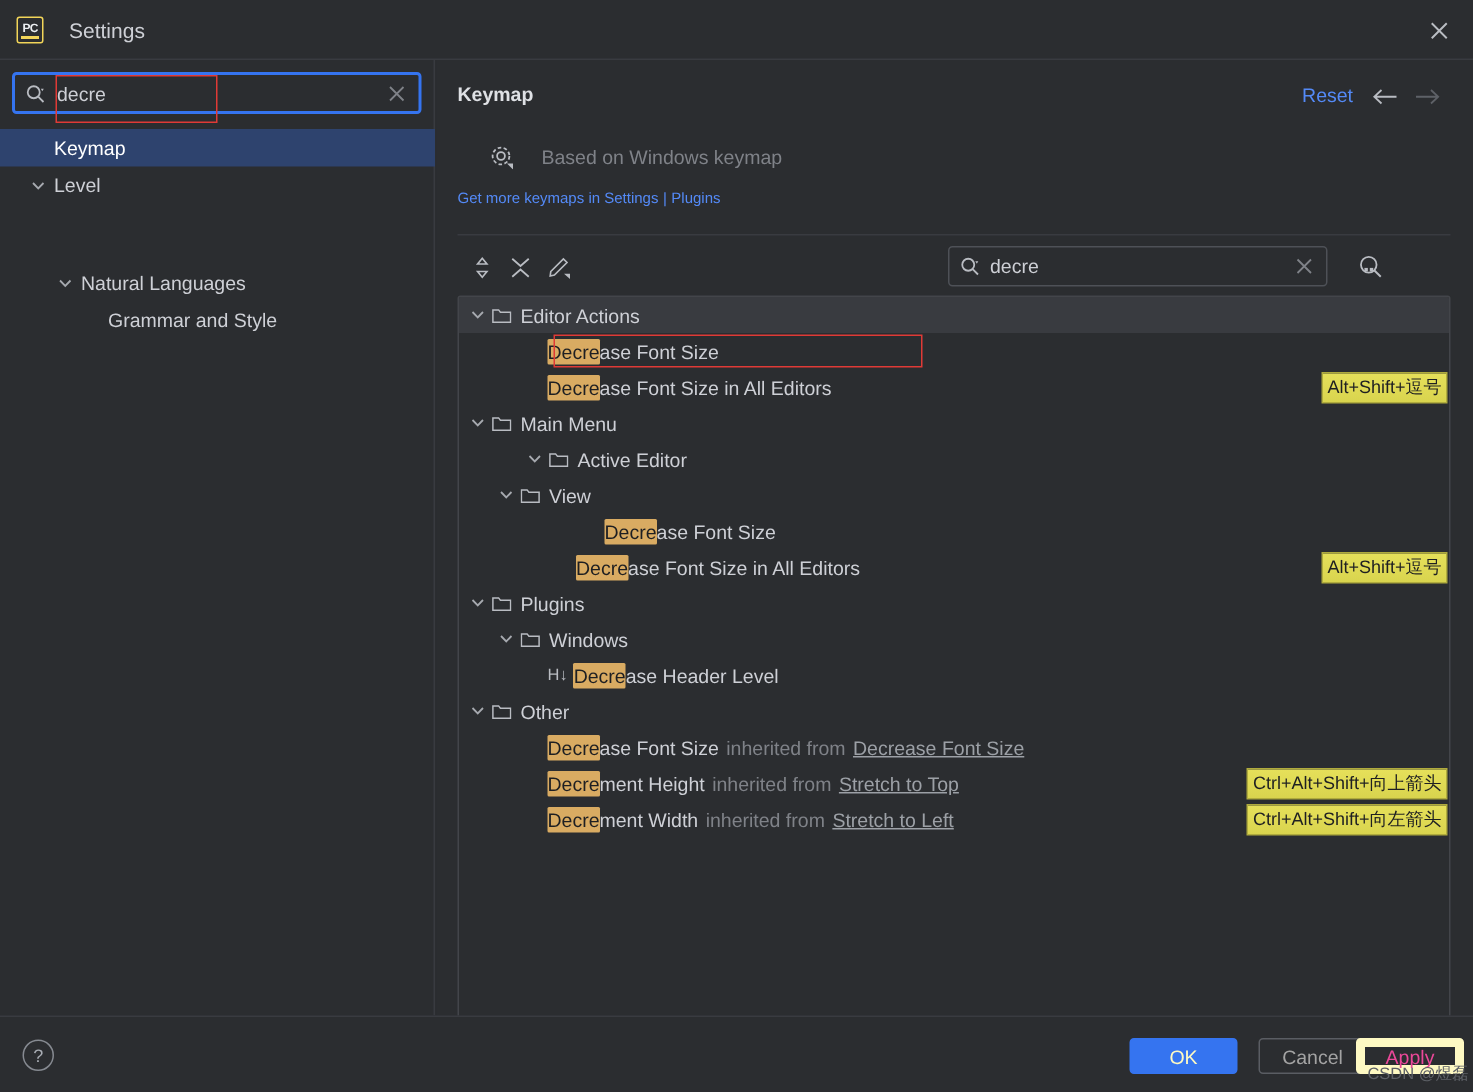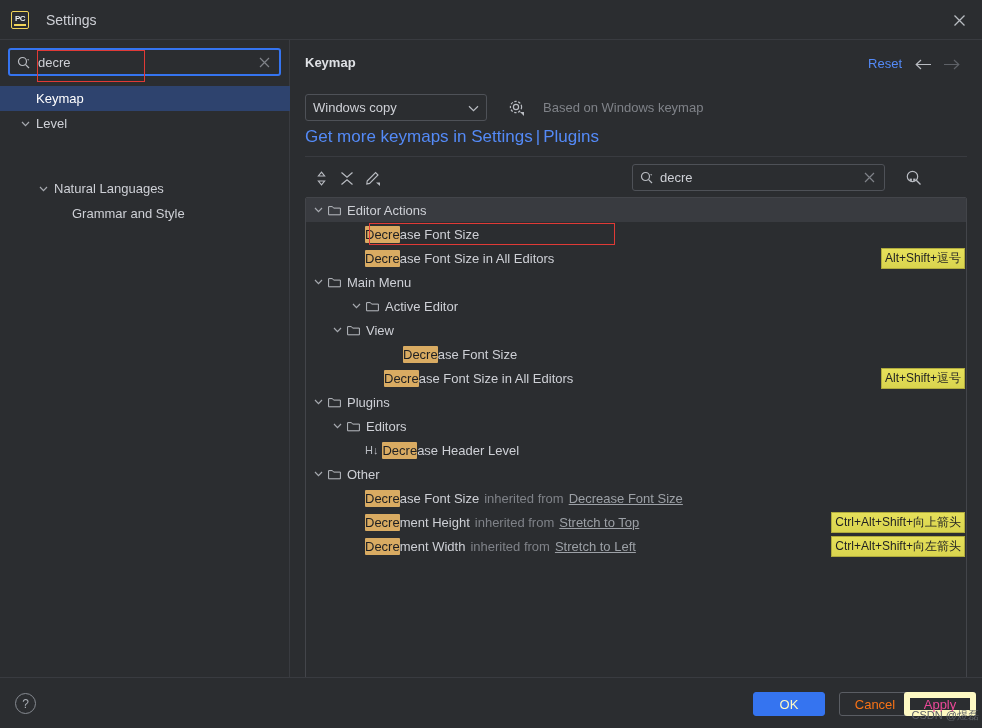--- a/index.html
+++ b/index.html
@@ -168,21 +168,21 @@
     width: 20px; height: 20px;
     display: flex; align-items: center; justify-content: center;
     cursor: pointer;
   }
   .based-on {
     margin-left: 17px;
     font-size: 13px; color: #7f8288;
   }
   .links-row {
     position: absolute; left: 14px; top: 87px;
-    font-size: 17px;
+    font-size: 10px;
   }
   .links-row a { color: #548af7; text-decoration: none; cursor: pointer; }
   .links-row .sep { color: #548af7; margin: 0 3px; }
 
   .divider {
     position: absolute; left: 14px; top: 116px;
     width: 662px; height: 1px; background: #393b40;
   }
 
   .tool-row { position: absolute; left: 14px; top: 124px; width: 662px; height: 30px; }
@@ -298,21 +298,21 @@
   }
   .btn-ok {
     right: 157px;
     background: #3574f0;
     color: #fef9c3;
     border: 1px solid #3574f0;
   }
   .btn-cancel {
     right: 71px;
     background: #2b2d30;
-    color: #f97316;
+    color: #a3a3a3;
     border: 1px solid #5a5d63;
   }
   .btn-apply {
     right: -3px;
     margin-right: 9px;
     background: #2b2d30;
     color: #ec4899;
     border: 6px solid #fef9c3;
   }
   .watermark {
@@ -402,28 +402,20 @@
           <path d="M16 5.5 L1.5 5.5 M6 1 L1.2 5.5 L6 10" stroke="#b9bcc2" stroke-width="1.2" fill="none"></path>
         </svg>
     </div>
     <div class="nav-arrow nav-fwd">
       <svg width="17" height="11" viewBox="0 0 17 11">
           <path d="M1 5.5 L15.5 5.5 M11 1 L15.8 5.5 L11 10" stroke="#5e6167" stroke-width="1.2" fill="none"></path>
         </svg>
     </div>
 
     <div class="keymap-row">
-      <div class="keymap-select">
-        <span>Windows copy</span>
-        <span class="chev">
-          <svg width="11" height="7" viewBox="0 0 11 7">
-              <path d="M1 1.3 L5.5 5.6 L10 1.3" stroke="#b9bcc2" stroke-width="1.2" fill="none"></path>
-            </svg>
-        </span>
-      </div>
       <div class="gear-btn">
         <svg width="17" height="17" viewBox="0 0 17 17">
           <circle cx="8" cy="8" r="2.6" stroke="#b9bcc2" stroke-width="1.2" fill="none"></circle>
           <circle cx="8" cy="8" r="5.6" stroke="#b9bcc2" stroke-width="1.2" fill="none" stroke-dasharray="2.4 1.6"></circle>
           <path d="M12 13 L16 13 L16 17 z" fill="#b9bcc2"></path>
         </svg>
       </div>
       <div class="based-on">Based on Windows keymap</div>
     </div>
 
@@ -586,21 +578,21 @@
           <span class="tri">
             <svg width="9" height="6" viewBox="0 0 9 6">
               <path d="M1 1 L4.5 4.6 L8 1" stroke="#a6a9af" stroke-width="1.2" fill="none"></path>
             </svg>
           </span>
           <span class="folder">
             <svg width="13" height="11" viewBox="0 0 13 11">
               <path d="M0.6 9.8 L0.6 1.6 L4.4 1.6 L5.6 3.1 L12.4 3.1 L12.4 9.8 z" stroke="#b9bcc2" stroke-width="1" fill="none"></path>
             </svg>
           </span>
-          <span>Editors</span>
+          <span>Windows</span>
         </div>
         <div class="tree-row" style="padding-left: 44px;">
           <span class="tri blank">
             <svg width="9" height="6" viewBox="0 0 9 6">
               <path d="M1 1 L4.5 4.6 L8 1" stroke="#a6a9af" stroke-width="1.2" fill="none"></path>
             </svg>
           </span>
           <span style="font-size: 11px; color: rgb(185, 188, 194); margin-right: 4px; font-family: &quot;Liberation Sans&quot;, sans-serif;">H↓</span>
           <span class="hl">Decre</span>
           <span>ase Header Level</span>

